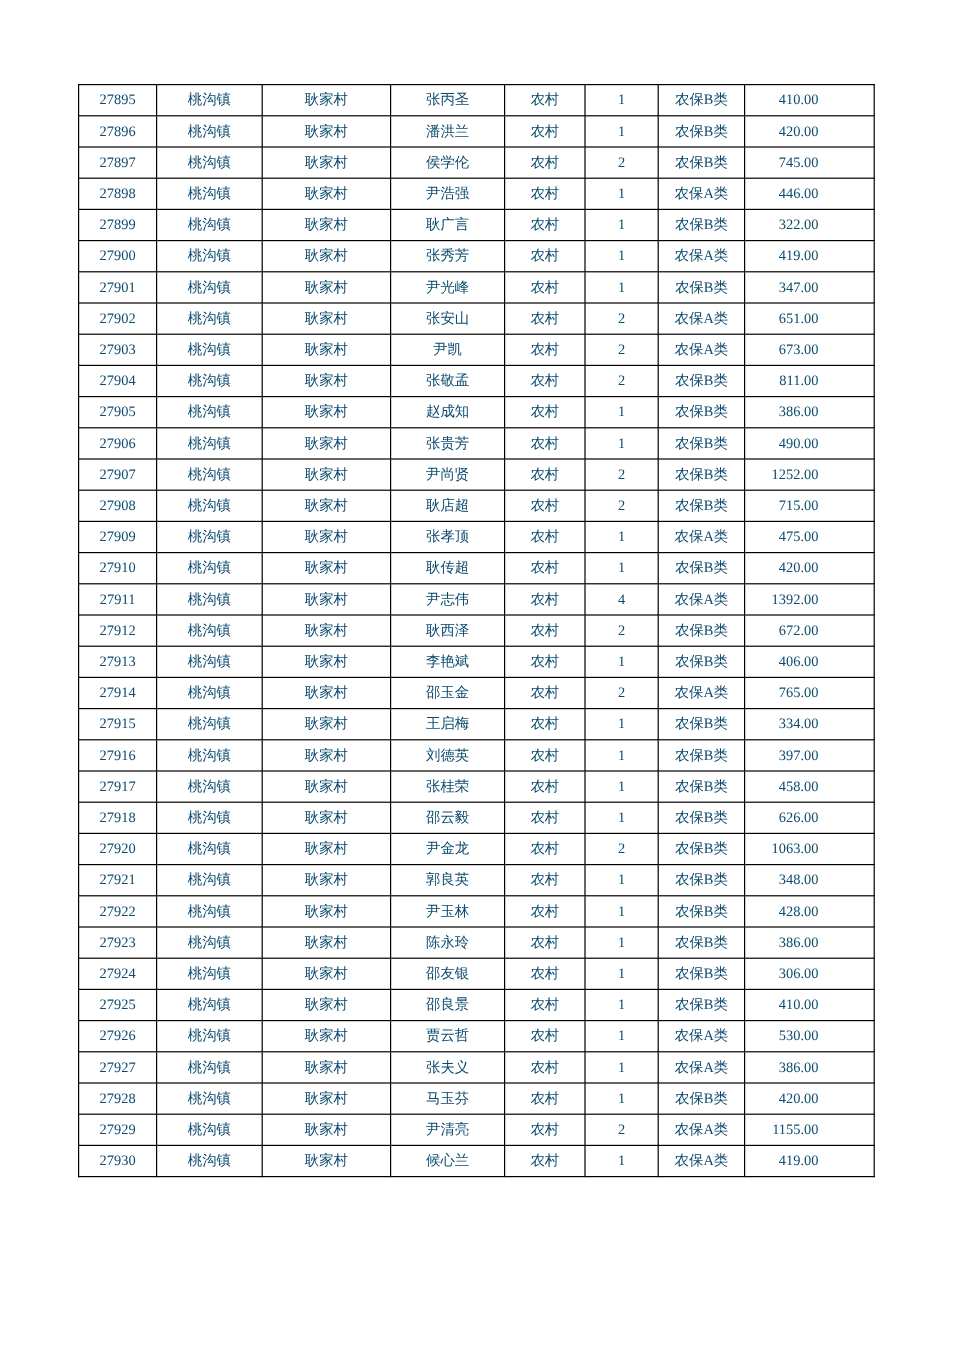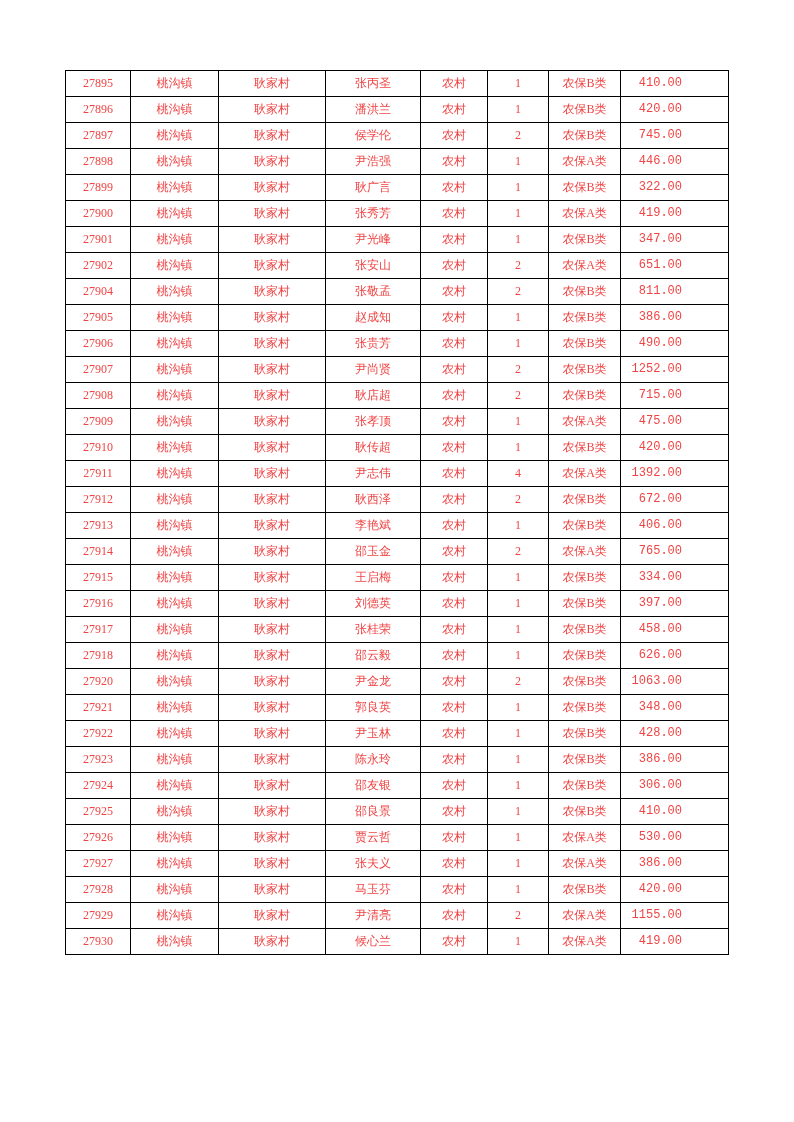--- a/index.html
+++ b/index.html
@@ -7,21 +7,21 @@
     padding: 0;
     background: #ffffff;
   }
   .page {
     position: relative;
     width: 794px;
     height: 1122px;
     background: #ffffff;
     overflow: hidden;
     font-family: "Liberation Serif", "DejaVu Serif", serif;
-    color: #ef4444;
+    color: #0c4a6e;
   }
   table.records {
     position: absolute;
     left: 65px;
     top: 70px;
     width: 663px;
     border-collapse: collapse;
     table-layout: fixed;
   }
   table.records td {
@@ -41,21 +41,20 @@
   col.c-village   { width: 107px; }
   col.c-name      { width: 95px;  }
   col.c-category  { width: 67px;  }
   col.c-count     { width: 61px;  }
   col.c-insurance { width: 72px;  }
   col.c-amount    { width: 108px; }
 
   table.records td.col-amount {
     text-align: right;
     padding-right: 46px;
-    font-family: Liberation Mono, monospace;
   }
 </style>
 </head>
 <body>
 
 <div class="page">
   <table class="records">
     <colgroup>
       <col class="c-id">
       <col class="c-town">
@@ -141,20 +140,30 @@
           <td class="col-id">27902</td>
           <td class="col-town">桃沟镇</td>
           <td class="col-village">耿家村</td>
           <td class="col-name">张安山</td>
           <td class="col-category">农村</td>
           <td class="col-count">2</td>
           <td class="col-insurance">农保A类</td>
           <td class="col-amount">651.00</td>
         </tr>
         <tr>
+          <td class="col-id">27903</td>
+          <td class="col-town">桃沟镇</td>
+          <td class="col-village">耿家村</td>
+          <td class="col-name">尹凯</td>
+          <td class="col-category">农村</td>
+          <td class="col-count">2</td>
+          <td class="col-insurance">农保A类</td>
+          <td class="col-amount">673.00</td>
+        </tr>
+        <tr>
           <td class="col-id">27904</td>
           <td class="col-town">桃沟镇</td>
           <td class="col-village">耿家村</td>
           <td class="col-name">张敬孟</td>
           <td class="col-category">农村</td>
           <td class="col-count">2</td>
           <td class="col-insurance">农保B类</td>
           <td class="col-amount">811.00</td>
         </tr>
         <tr>

